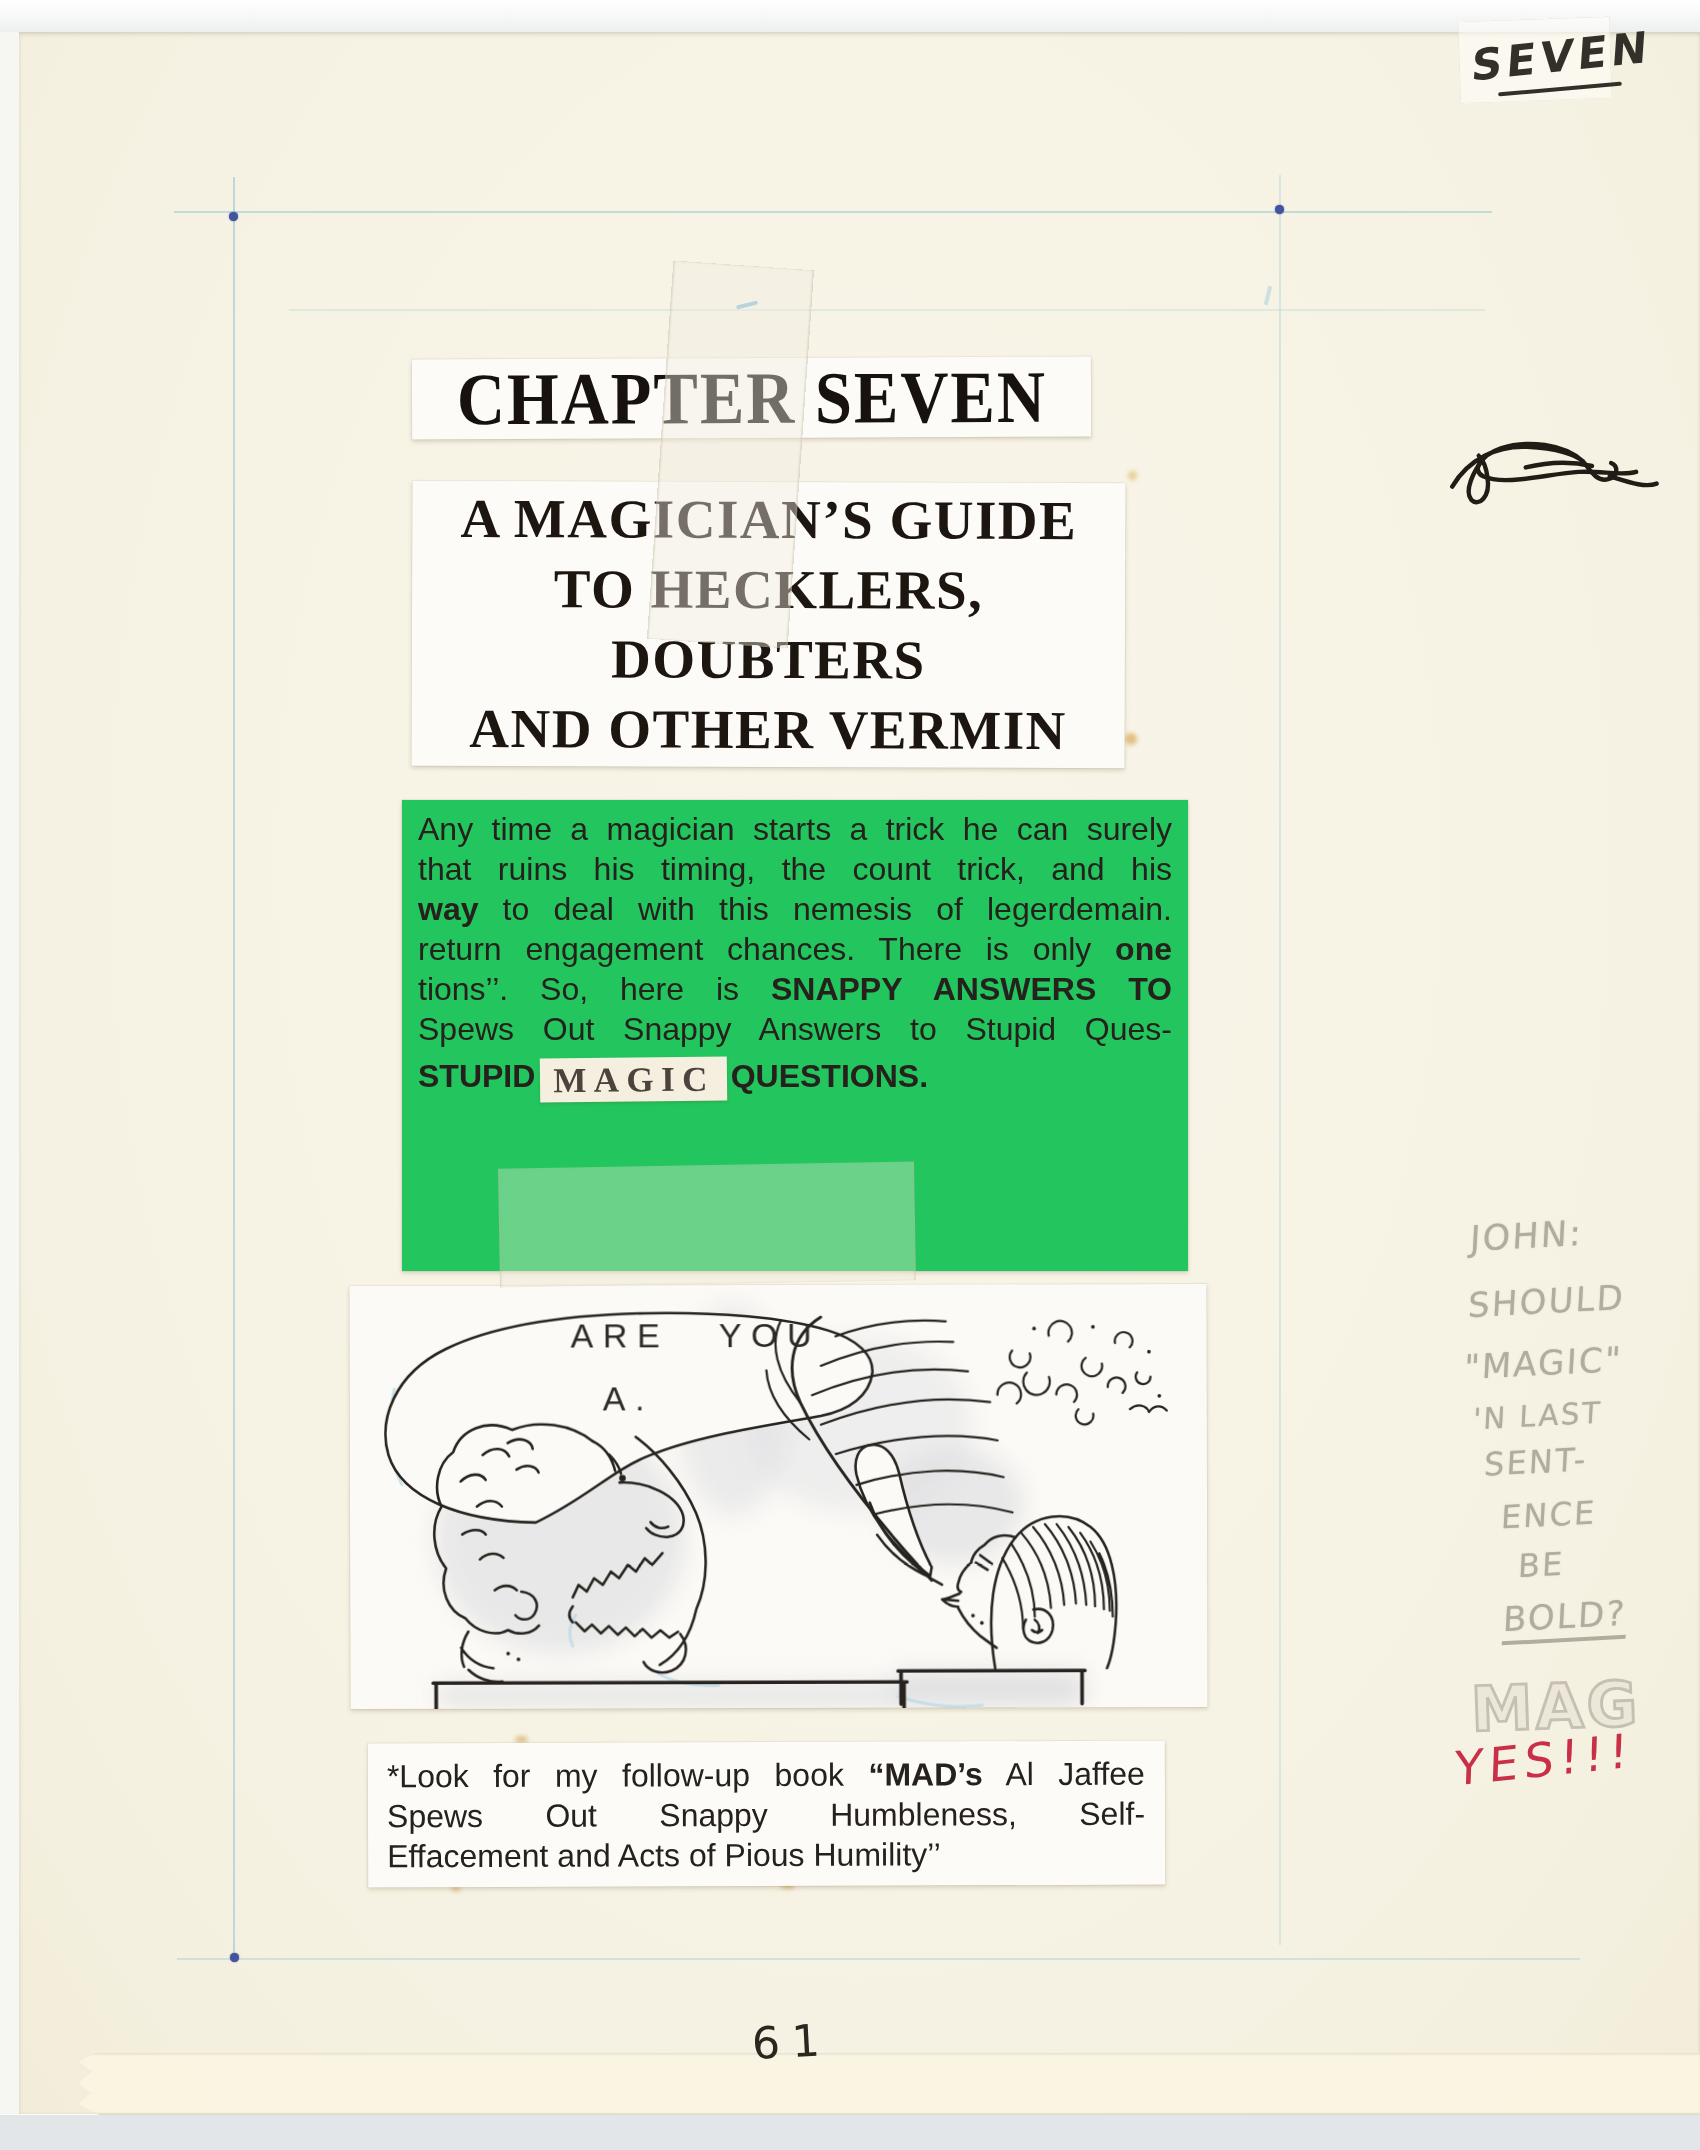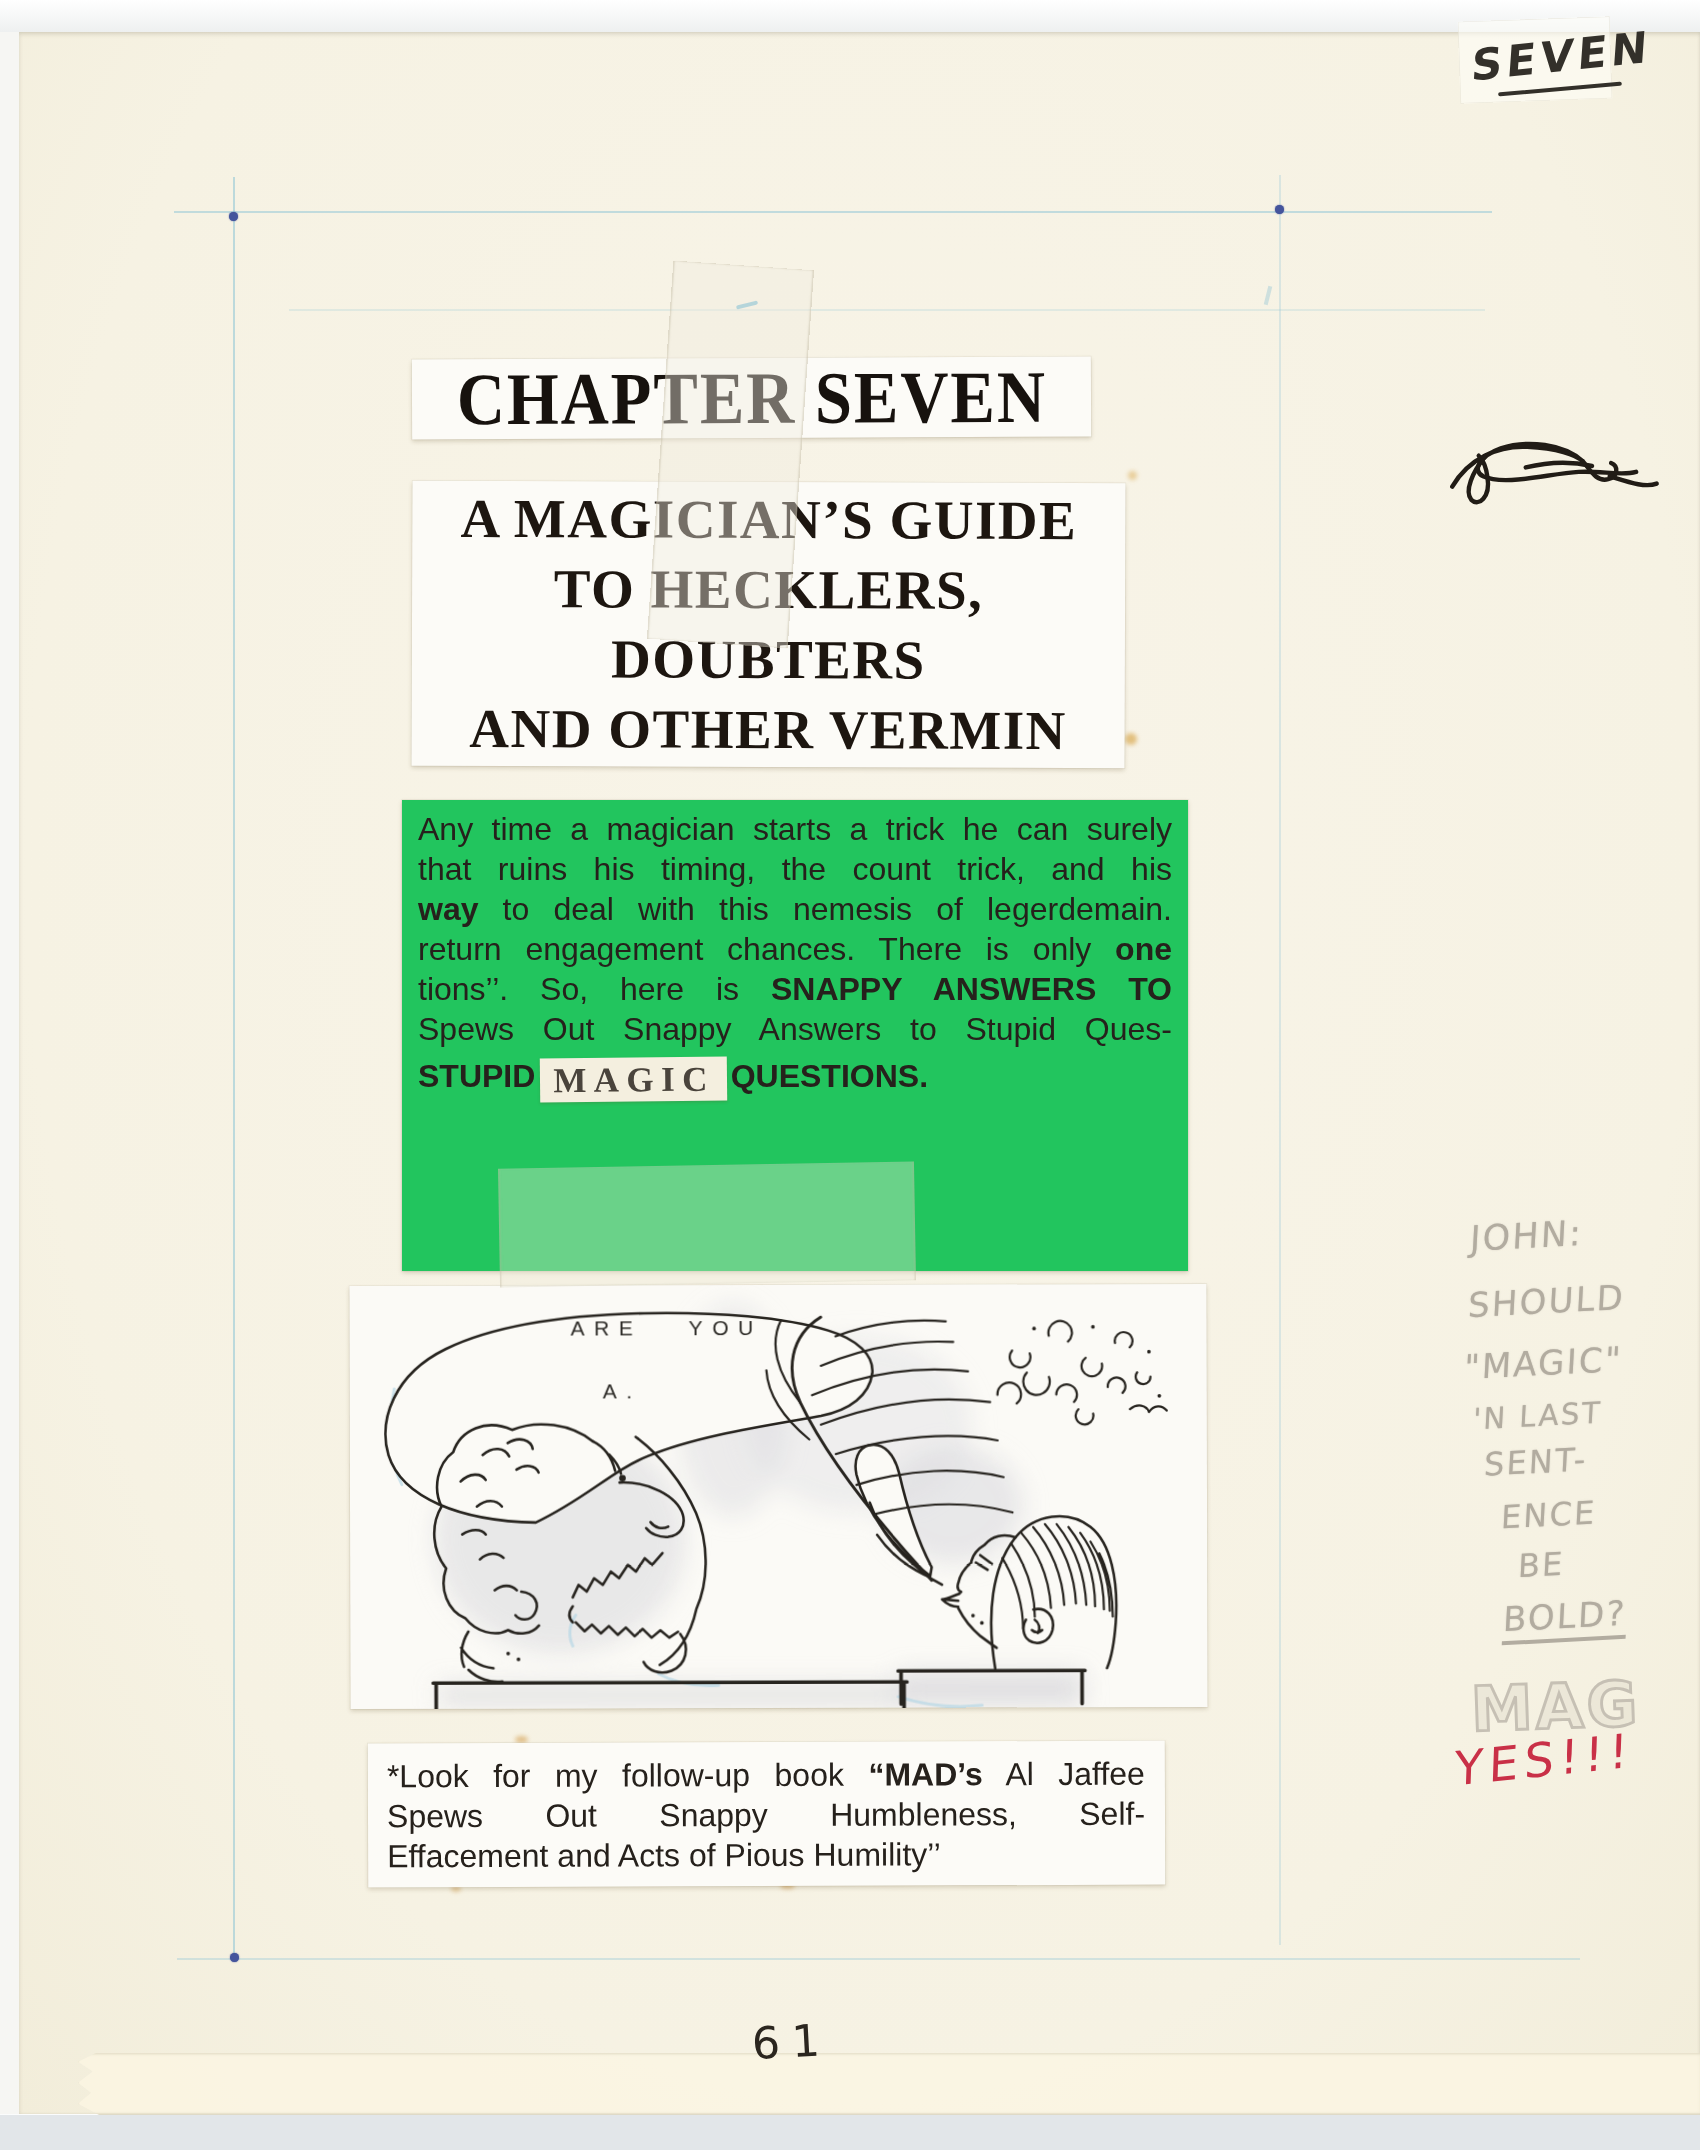--- a/index.html
+++ b/index.html
@@ -56,21 +56,21 @@
   .bline b,.fline b{font-weight:700;}
   .bline-last{text-align-last:left;white-space:nowrap;margin-top:4.4px;}
   .magic-slip{display:inline-block;background:#f4efdf;box-shadow:0 1.5px 2.9px rgba(100,80,40,.25);
               font-family:"Liberation Serif",serif;font-weight:700;font-size:35px;line-height:38px;
               color:#4a443c;letter-spacing:7.4px;padding:4.4px 11.8px 1.5px 13.3px;margin:0 4.4px;
               transform:translateY(4.4px) rotate(-.6deg);}
   
   .cartoon-panel{left:350px;top:1285px;width:857px;height:423px;transform:rotate(-.15deg);
                  background:#fbfaf6;}
   .cartoon-panel svg{position:absolute;left:0;top:0;}
-  .balloon-text{position:absolute;font-size:21px;color:#2d2b27;letter-spacing:9.6px;
+  .balloon-text{position:absolute;font-size:34px;color:#2d2b27;letter-spacing:9.6px;
                 word-spacing:31px;font-family:"Liberation Sans",sans-serif;}
   .bt1{left:221px;top:31px;}  .bt2{left:253px;top:94px;}
   
   .footnote-card{left:368px;top:1742px;width:797px;height:144px;transform:rotate(-.2deg);}
   .footnote-text{position:absolute;left:19px;top:13.3px;width:758px;}
   .fline{font-size:32px;line-height:40px;color:#26211c;text-align:justify;text-align-last:justify;}
   .fline-last{text-align-last:left;}
   
   .hand{position:absolute;font-family:"DejaVu Sans",sans-serif;white-space:nowrap;}
   .seven-note{left:1471px;top:31px;font-size:43px;font-weight:700;letter-spacing:4.4px;

